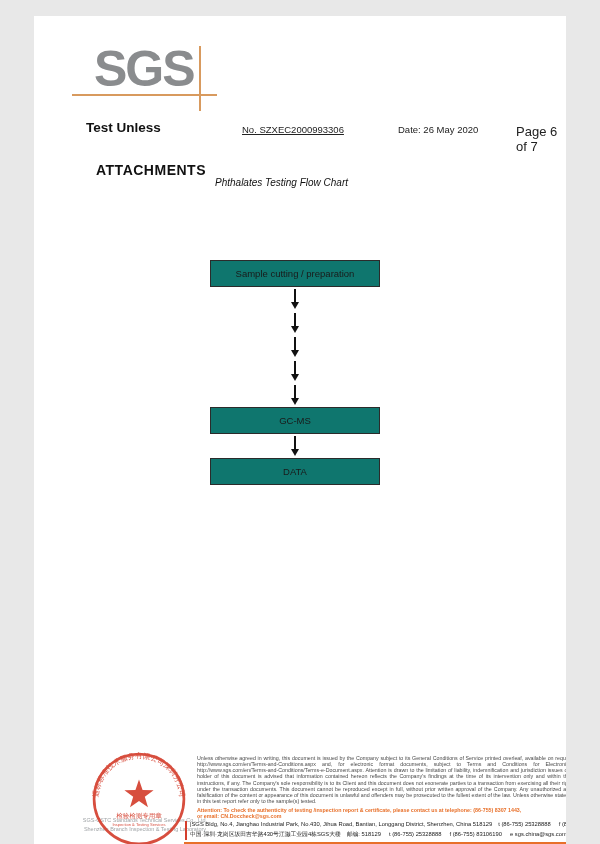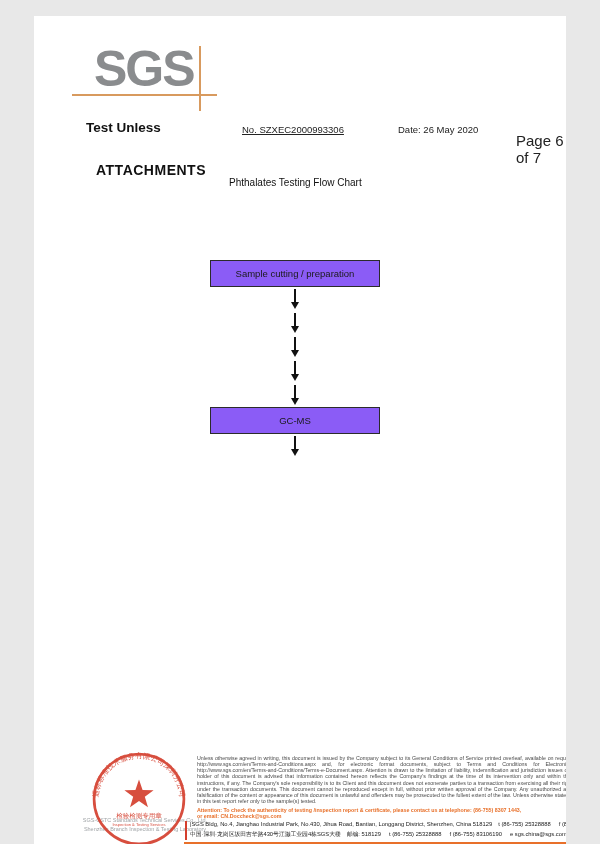--- a/index.html
+++ b/index.html
@@ -17,29 +17,29 @@
     font-size:50px; font-weight:bold; letter-spacing:-2px; color:#8a8c8e;
     font-family:"Liberation Sans", sans-serif;
   }
   .crop-h { position:absolute; left:-18px; top:56px; width:145px; height:2px; background:#d89a5e; }
   .crop-v { position:absolute; left:109px; top:8px; width:2px; height:65px; background:#d89a5e; }
 
   
   .hdr-title { position:absolute; left:52px; top:104px; font-size:13.5px; font-weight:bold; color:#111; }
   .hdr-no    { position:absolute; left:208px; top:108px; font-size:9.5px; color:#222;text-decoration:underline; }
   .hdr-date  { position:absolute; left:364px; top:108px; font-size:9.5px; color:#222;text-align:center; }
-  .hdr-page  { position:absolute; left:482px; top:116px; font-size:15px; color:#222; }
+  .hdr-page  { position:absolute; left:482px; top:108px; font-size:13px; color:#222; }
 
   .attachments { position:absolute; left:62px; top:146px; font-size:14px; font-weight:bold; letter-spacing:0.5px; color:#111; }
-  .flow-title  { position:absolute; left:195px; top:161px; font-size:10px; color:#111; }
+  .flow-title  { position:absolute; left:181px; top:161px; font-size:10px; color:#111;font-style:italic; }
 
   
   .flow { position:absolute; left:176px; top:244px; width:170px; }
   .flow-box {
-    width:170px; height:27px; border:1.5px solid #2b2b2b; background:#8b5cf6;
+    width:170px; height:27px; border:1.5px solid #2b2b2b; background:#0f766e;
     display:flex; align-items:center; justify-content:center;
     font-size:9.5px; color:#1a1a1a;
   }
   .flow-arrow { height:24px; display:flex; flex-direction:column; align-items:center; justify-content:flex-start; padding-top:2px; }
   .flow-arrow .shaft { width:2.5px; height:13px; background:#111; }
   .flow-arrow .head {
     width:0; height:0; border-left:4.5px solid transparent;
     border-right:4.5px solid transparent; border-top:7px solid #111;
   }
 
@@ -106,20 +106,21 @@
       </div>
       <div class="flow-arrow">
         <div class="shaft"></div>
         <div class="head"></div>
       </div>
       <div class="flow-box">GC-MS</div>
       <div class="flow-arrow">
         <div class="shaft"></div>
         <div class="head"></div>
       </div>
+      <div class="flow-box">DATA</div>
     </div>
 
   <div class="company-lines">
     <div>SGS-CSTC Standards Technical Services Co., Ltd.</div>
     <div>Shenzhen Branch Inspection &amp; Testing Laboratory</div>
   </div>
 
   <svg class="stamp-svg" viewBox="0 0 96 96">
     <circle cx="48" cy="48" r="44" fill="none" stroke="#d43f2e" stroke-width="2.6"></circle>
     <defs>

